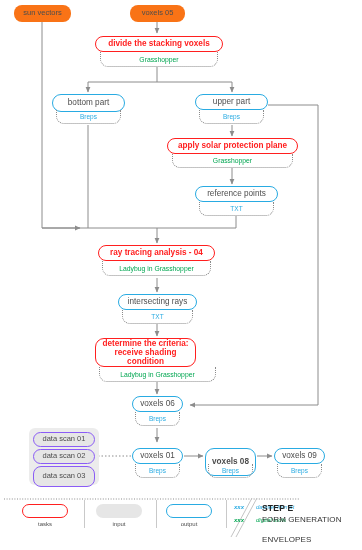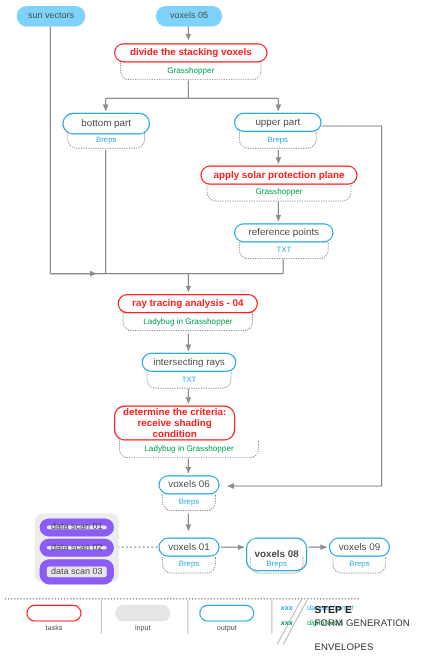--- a/index.html
+++ b/index.html
@@ -15,22 +15,22 @@
 
   .pill{
     position:absolute;box-sizing:border-box;
     display:flex;align-items:center;justify-content:center;
     text-align:center;background:#ffffff;
     border-radius:9px;
     line-height:1.1;
   }
   .pill.task{border:1.6px solid #ff1f1f;color:#ff1f1f;font-weight:bold;}
   .pill.output{border:1.6px solid #29abe2;color:#4d4d4d;}
-  .pill.input{border:6px solid #8b5cf6;color:#4d4d4d;background:#e6e6e6;border-radius:8px;}
-  .pill.inputplain{border:none;color:#4d4d4d;background:#7dd3fc;border-radius:8px;}
+  .pill.input{border:1px solid #8b5cf6;color:#4d4d4d;background:#e6e6e6;border-radius:8px;}
+  .pill.inputplain{border:none;color:#4d4d4d;background:#f97316;border-radius:8px;}
 
   .tag{
     position:absolute;box-sizing:border-box;
     display:flex;align-items:center;justify-content:center;
     border:1px dotted #8a8a8a;border-top:none;
     border-radius:0 0 8px 8px;
     background:transparent;
     text-align:center;
   }
   .tag.tool{color:#00a651;}

